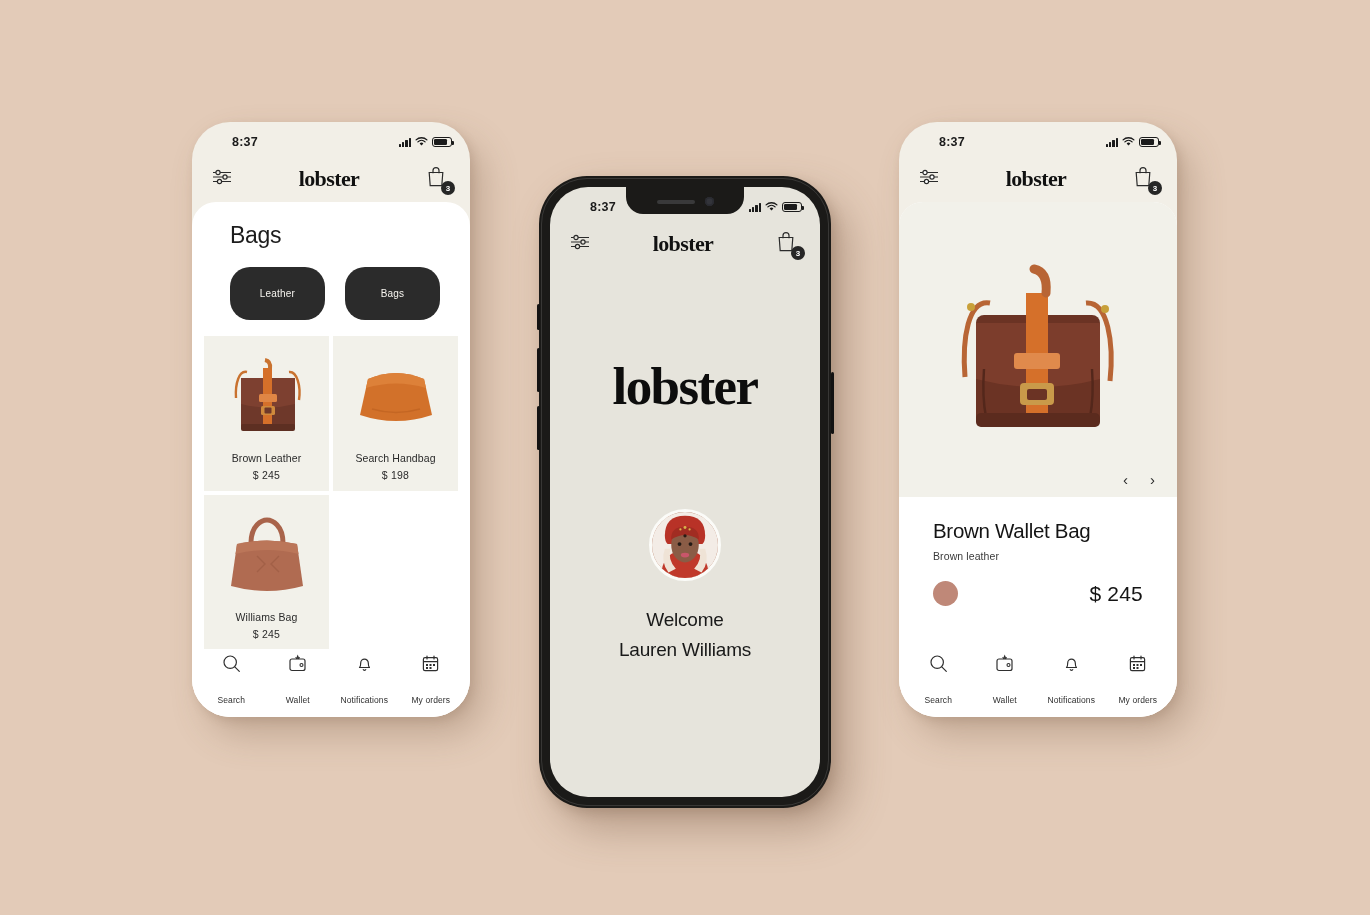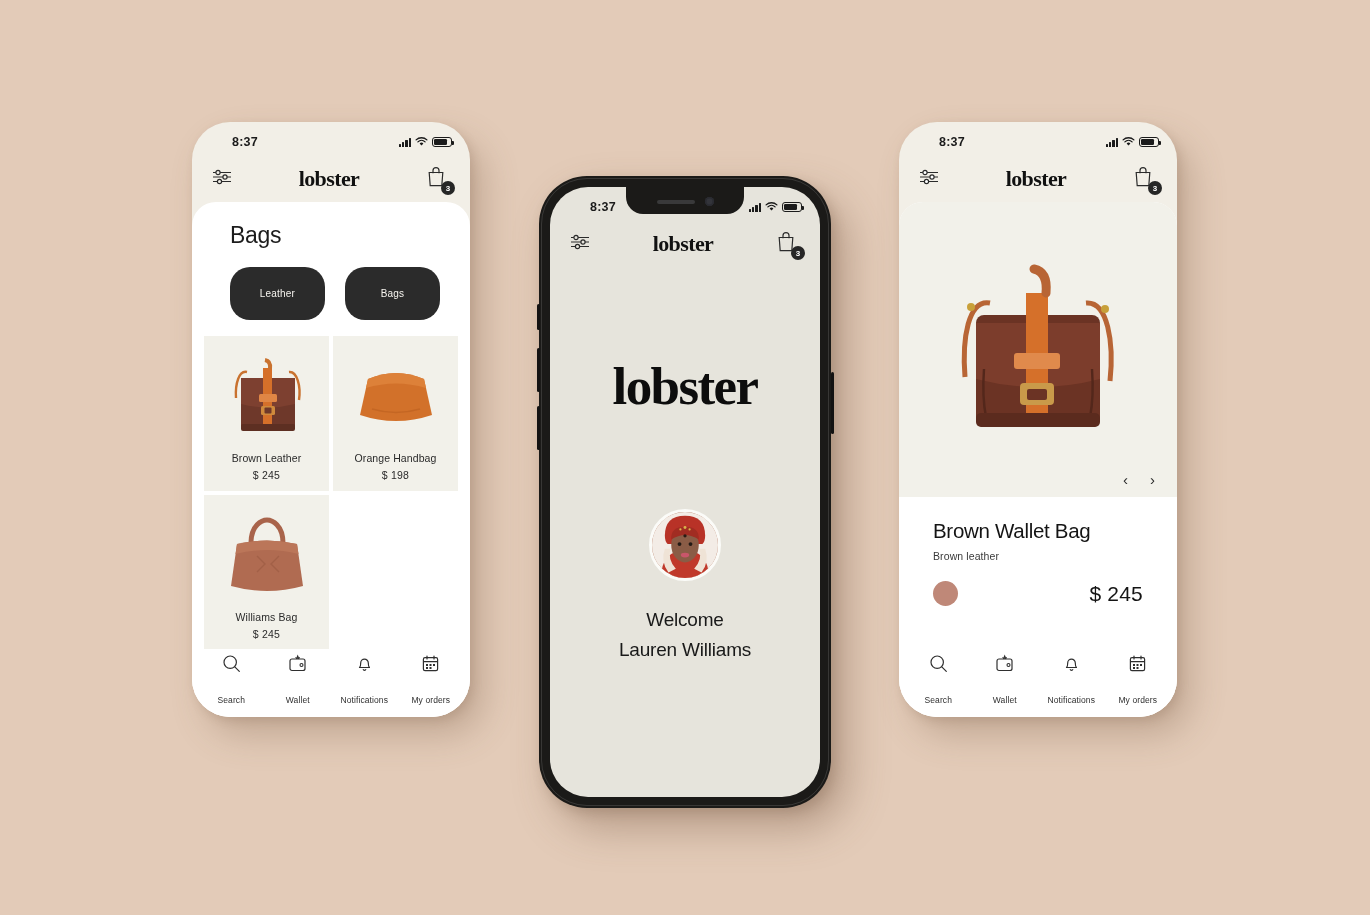--- a/index.html
+++ b/index.html
@@ -446,21 +446,21 @@
         </div>
 
         <div class="card">
           <div class="card-img">
             <svg class="bag" width="100" height="78" viewBox="0 0 100 78">
               <path d="M22 22 q28 -12 56 0 l8 36 q-36 12 -72 0z" fill="#d2712a"></path>
               <path d="M22 22 q28 -12 56 0 l2 9 q-30 -9 -60 0z" fill="#dd8139"></path>
               <path d="M26 52 q24 7 48 0" stroke="#bb5f1f" stroke-width="1.4" fill="none" opacity="0.6"></path>
             </svg>
           </div>
-          <div class="card-name">Orange Handbag</div>
+          <div class="card-name">Search Handbag</div>
           <div class="card-price">$ 198</div>
         </div>
 
 
         <div class="card">
           <div class="card-img">
             <svg class="bag" width="100" height="90" viewBox="0 0 100 90">
               <path d="M34 36 C33 14 46 10 50 10 C54 10 67 14 66 36" stroke="#a9644b" stroke-width="5" fill="none"></path>
               <path d="M20 34 q30 -7 60 0 l6 42 q-36 10 -72 0z" fill="#b06b51"></path>
               <path d="M20 34 q30 -7 60 0 l1.5 10 q-31 -8 -63 0z" fill="#bb7659"></path>

